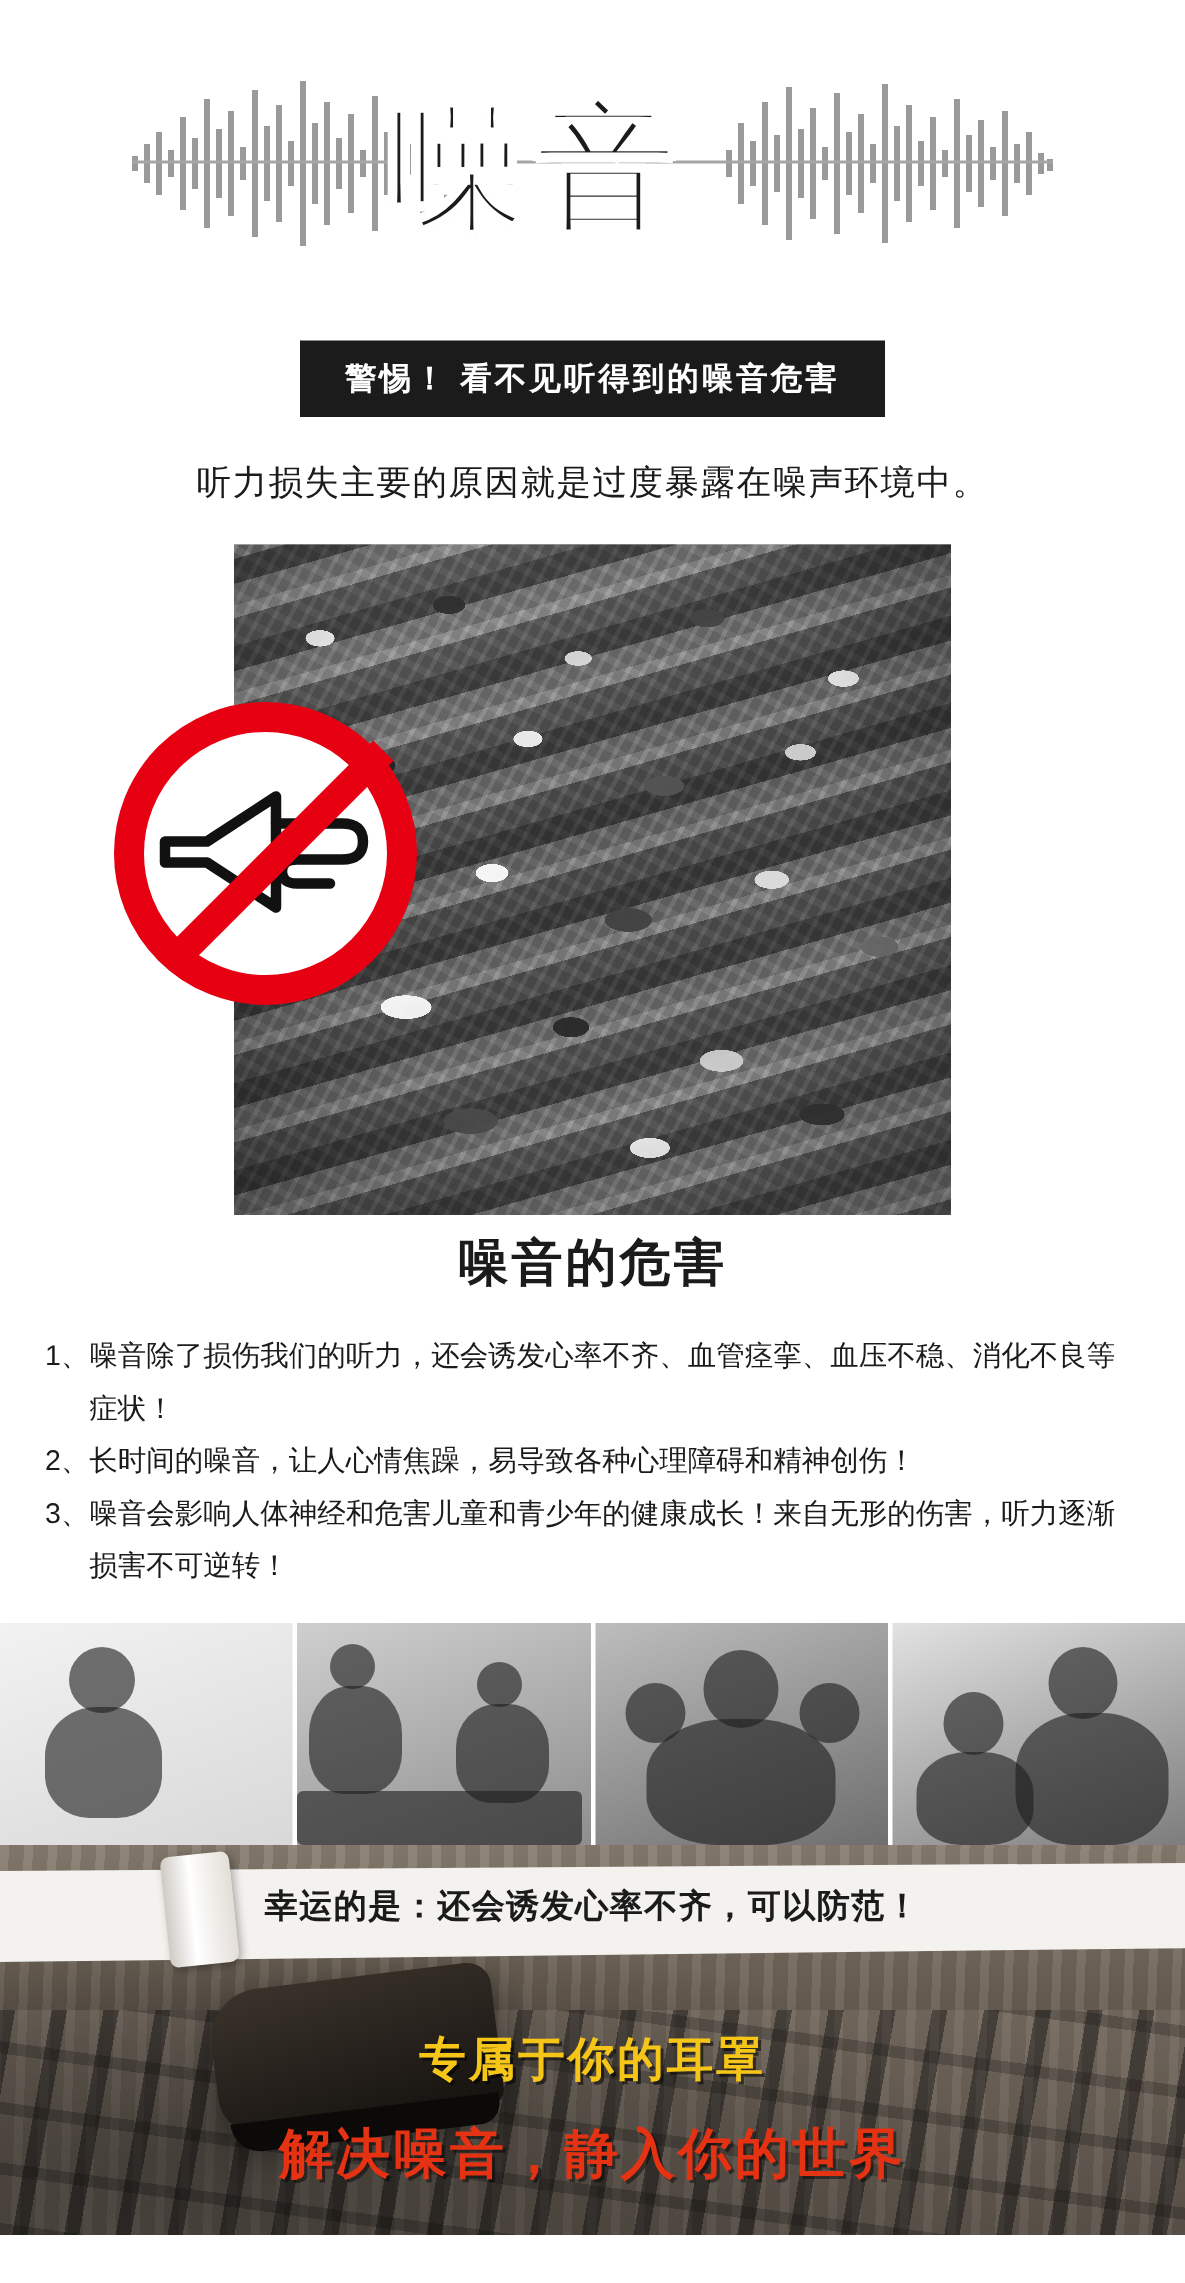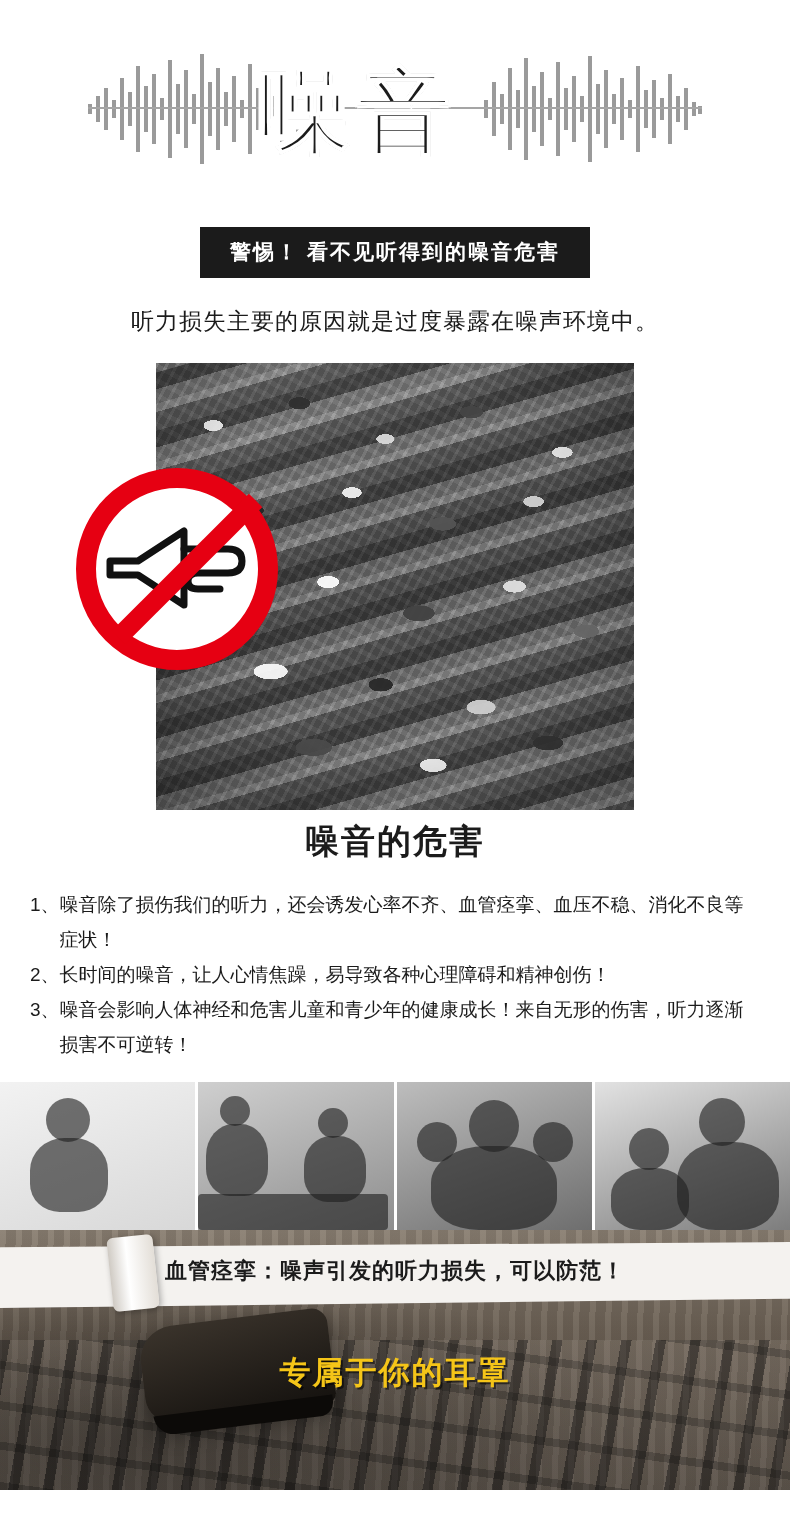--- a/index.html
+++ b/index.html
@@ -445,15 +445,16 @@
     <div class="fig" style="left:82px;top:60px;width:102px;height:88px;"></div>
   </div>
 </div>
 
 <div class="bottom">
   <div class="bg"></div>
   <div class="grate"></div>
   <div class="boot"></div>
   <div class="ribbon"></div>
   <div class="ribbon-roll"></div>
-  <div class="ribbon-text">血管痉挛：噪声引发的听力损失，可以防范！</div>
+  <div class="ribbon-text">幸运的是：还会诱发心率不齐，可以防范！</div>
   <div class="bottom-line1">专属于你的耳罩</div>
+  <div class="bottom-line2">解决噪音，静入你的世界</div>
 </div>
 
 </body></html>

